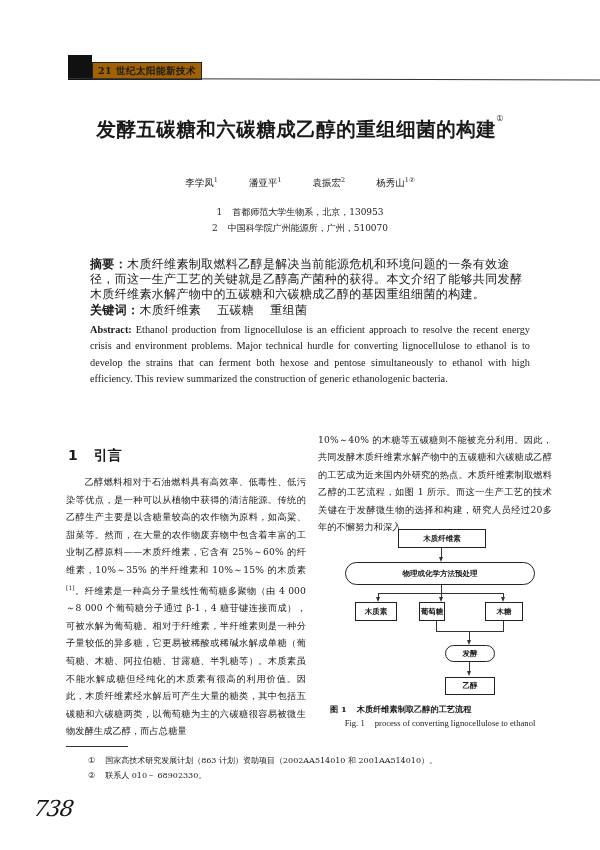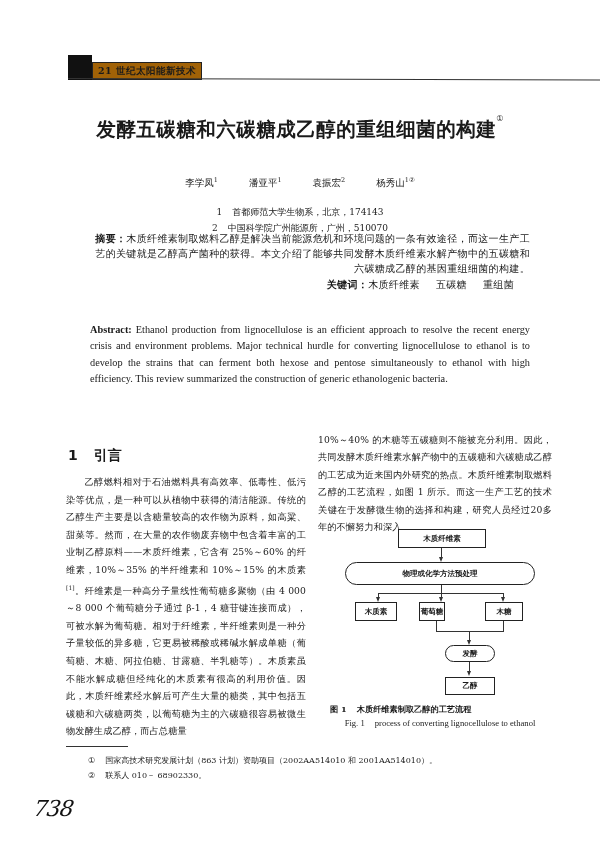--- a/index.html
+++ b/index.html
@@ -29,21 +29,21 @@
   .authors {
     left: 60px; width: 480px; top: 176px; text-align: center;
     font-size: 9.5px; word-spacing: 12px; white-space: nowrap;
   }
   .authors .au { margin: 0 8px; }
   .authors sup { font-size: 6.5px; }
 
   .affil { left: 60px; width: 480px; text-align: center; font-size: 9px; white-space: nowrap; }
   .affil .num { margin-right: 10px; }
 
-  .cn-abs { left: 90px; width: 440px; top: 231px; font-size: 10px; line-height: 15.2px; letter-spacing: 0.35px; text-align: right; }
+  .cn-abs { left: 90px; width: 440px; top: 257px; font-size: 12px; line-height: 15.2px; letter-spacing: 0.35px; }
   .cn-abs b { font-family: "DejaVu Sans", "Liberation Sans", sans-serif; font-weight: bold; }
   .cn-kw span.k { margin-right: 16px; }
 
   .en-abs {
     left: 90px; width: 440px; top: 322px;
     font-family: "Liberation Serif", serif; font-size: 10.3px; line-height: 16.4px;
     text-align: justify;
   }
   .en-abs b { font-weight: bold; }
   .en-kw span.k { margin-right: 14px; }
@@ -99,21 +99,21 @@
 
 <div class="abs title"><span>发酵五碳糖和六碳糖成乙醇的重组细菌的构建</span><sup>①</sup></div>
 
 <div class="abs authors">
   <span class="au"><span>李学凤</span><sup>1</sup></span>
   <span class="au"><span>潘亚平</span><sup>1</sup></span>
   <span class="au"><span>袁振宏</span><sup>2</sup></span>
   <span class="au"><span>杨秀山</span><sup>1②</sup></span>
 </div>
 
-<div class="abs affil" style="top:206px;"><span class="num">1</span><span>首都师范大学生物系，北京，174143</span></div>
+<div class="abs affil" style="top:206px;"><span class="num">1</span><span>首都师范大学生物系，北京，130953</span></div>
 <div class="abs affil" style="top:222px;"><span class="num">2</span><span>中国科学院广州能源所，广州，510070</span></div>
 
 <div class="abs cn-abs">
   <div><b>摘要：</b><span>木质纤维素制取燃料乙醇是解决当前能源危机和环境问题的一条有效途径，而这一生产工艺的关键就是乙醇高产菌种的获得。本文介绍了能够共同发酵木质纤维素水解产物中的五碳糖和六碳糖成乙醇的基因重组细菌的构建。</span></div>
   <div class="cn-kw"><b>关键词：</b><span class="k">木质纤维素</span><span class="k">五碳糖</span><span class="k">重组菌</span></div>
 </div>
 
 <div class="abs en-abs">
   <div><b>Abstract:</b> <span>Ethanol production from lignocellulose is an efficient approach to resolve the recent energy crisis and environment problems. Major technical hurdle for converting lignocellulose to ethanol is to develop the strains that can ferment both hexose and pentose simultaneously to ethanol with high efficiency. This review summarized the construction of generic ethanologenic bacteria.</span></div>
 </div>

